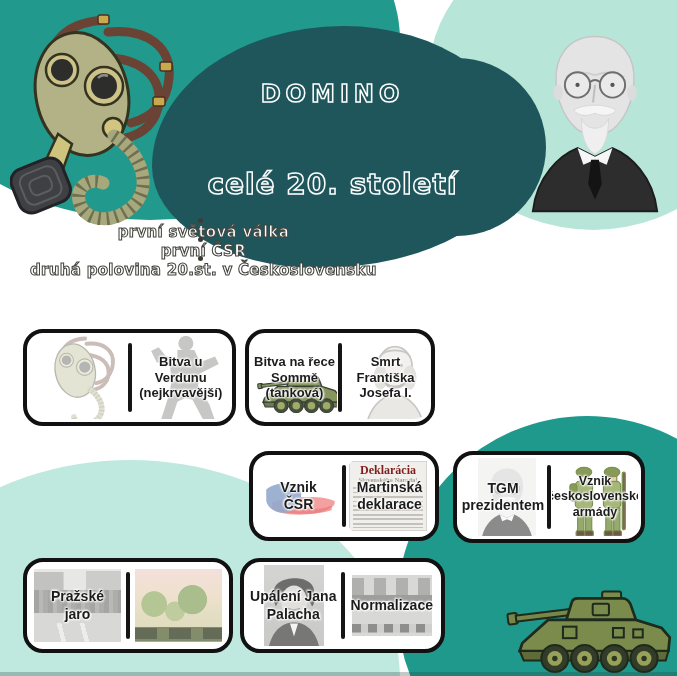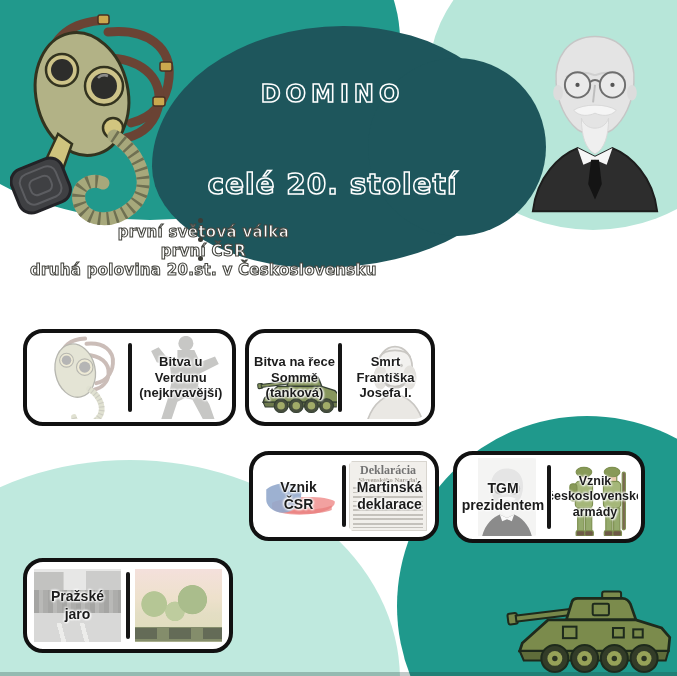--- a/index.html
+++ b/index.html
@@ -39,21 +39,21 @@
   .divider{flex:0 0 4px;background:#151515;border-radius:2px;margin:7px 1px;}
   .tile-label{position:relative;z-index:2;font-family:"Liberation Sans",sans-serif;font-weight:bold;
         color:#1c1c1c;text-align:center;white-space:pre-line;font-size:14px;line-height:1.22;
         text-shadow:0 0 3px #fff,0 0 3px #fff,1px 1px 2px #fff,-1px -1px 2px #fff;}
   .row1 .tile-label{font-size:13px;}
   .label-small{font-size:12.5px !important;}
   .tile-img{position:absolute;z-index:1;pointer-events:none;}
   
   .newspaper{right:5px;top:3px;bottom:3px;width:78px;background:#f1efeb;border:1px solid #d8d5cf;
              display:flex;flex-direction:column;align-items:center;box-sizing:border-box;padding:2px 3px;}
-  .np-headline{font-family:"Liberation Serif",serif;font-weight:bold;font-size:12px;color:#737373;line-height:1;}
+  .np-headline{font-family:"Liberation Serif",serif;font-weight:bold;font-size:12px;color:#7f1d1d;line-height:1;}
   .np-subheadline{font-family:"Liberation Serif",serif;font-weight:bold;font-size:6.5px;color:#a29d95;line-height:1.2;}
   .np-body{width:100%;flex:1;margin-top:3px;opacity:.8;
            background:repeating-linear-gradient(180deg,#b9b6b0 0 1.5px,transparent 1.5px 4.5px);}
   
   .photo{position:absolute;z-index:1;pointer-events:none;}
   #prague-photo{left:4px;top:4px;right:4px;bottom:4px;opacity:.8;
     background:
       linear-gradient(75deg,transparent 30%,#e9e9e7 30% 35%,transparent 35% 55%,#e9e9e7 55% 60%,transparent 60%) left 0 bottom 0/100% 26% no-repeat,
       repeating-linear-gradient(90deg,#8f8f8d 0 5px,#a8a8a6 5px 9px,#999997 9px 14px) left 0 top 42%/100% 32% no-repeat,
       linear-gradient(#b3b3b1,#b3b3b1) left 0 top 6%/34% 38% no-repeat,
@@ -319,20 +319,42 @@
       <div class="photo" id="prague-photo"></div>
       <div class="tile-label">Pražské
 jaro</div>
     </div>
     <div class="divider"></div>
     <div class="half">
       <div class="photo" id="invasion-painting"></div>
     </div>
   </div>
 
+  <div class="tile" style="left:240px;top:558px;width:205px;height:95px;">
+    <div class="half">
+      <div class="tile-img" id="palach-photo" style="left:17px;top:0px;">
+        <svg width="60" height="87" viewBox="0 0 60 84">
+          <path d="M10,26 C8,8 52,6 50,26 C52,34 50,38 48,40 C46,28 14,28 12,40 C10,36 9,32 10,26 Z" fill="#3c3c3a"></path>
+          <ellipse cx="30" cy="35" rx="13" ry="16" fill="#d8d6d2"></ellipse>
+          <circle cx="25" cy="33" r="1.6" fill="#555"></circle>
+            <circle cx="35" cy="33" r="1.6" fill="#555"></circle>
+          <path d="M24,42 Q30,45 36,42" stroke="#8a8886" stroke-width="1.5" fill="none"></path>
+          <path d="M4,84 C8,62 20,56 30,56 C40,56 52,62 56,84 Z" fill="#4a4a48"></path>
+          <path d="M26,57 L34,57 L30,70 Z" fill="#f0f0ee"></path>
+        </svg>
+      </div>
+      <div class="tile-label">Upálení Jana
+Palacha</div>
+    </div>
+    <div class="divider"></div>
+    <div class="half">
+      <div class="photo" id="normalization-photo"></div>
+      <div class="tile-label">Normalizace</div>
+    </div>
+  </div>
 
   <div class="abs" style="left:502px;top:578px;width:176px;height:98px;">
     <svg width="176" height="98" viewBox="0 0 260 145">
       <g transform="rotate(-7 108 50)">
         <rect x="8" y="41" width="14" height="16" rx="3" fill="#77874a" stroke="#1e2a1c" stroke-width="3"></rect>
         <rect x="20" y="45" width="92" height="9" fill="#77874a" stroke="#1e2a1c" stroke-width="3"></rect>
       </g>
       <rect x="148" y="20" width="28" height="12" rx="3" fill="#7b8b4c" stroke="#1e2a1c" stroke-width="3"></rect>
       <path d="M95,62 L103,36 C104,32 108,30 112,30 L178,30 C183,30 188,34 190,39 L198,62 Z" fill="#7b8b4c" stroke="#1e2a1c" stroke-width="4"></path>
       <rect x="134" y="38" width="24" height="17" rx="2" fill="none" stroke="#1e2a1c" stroke-width="3"></rect>

